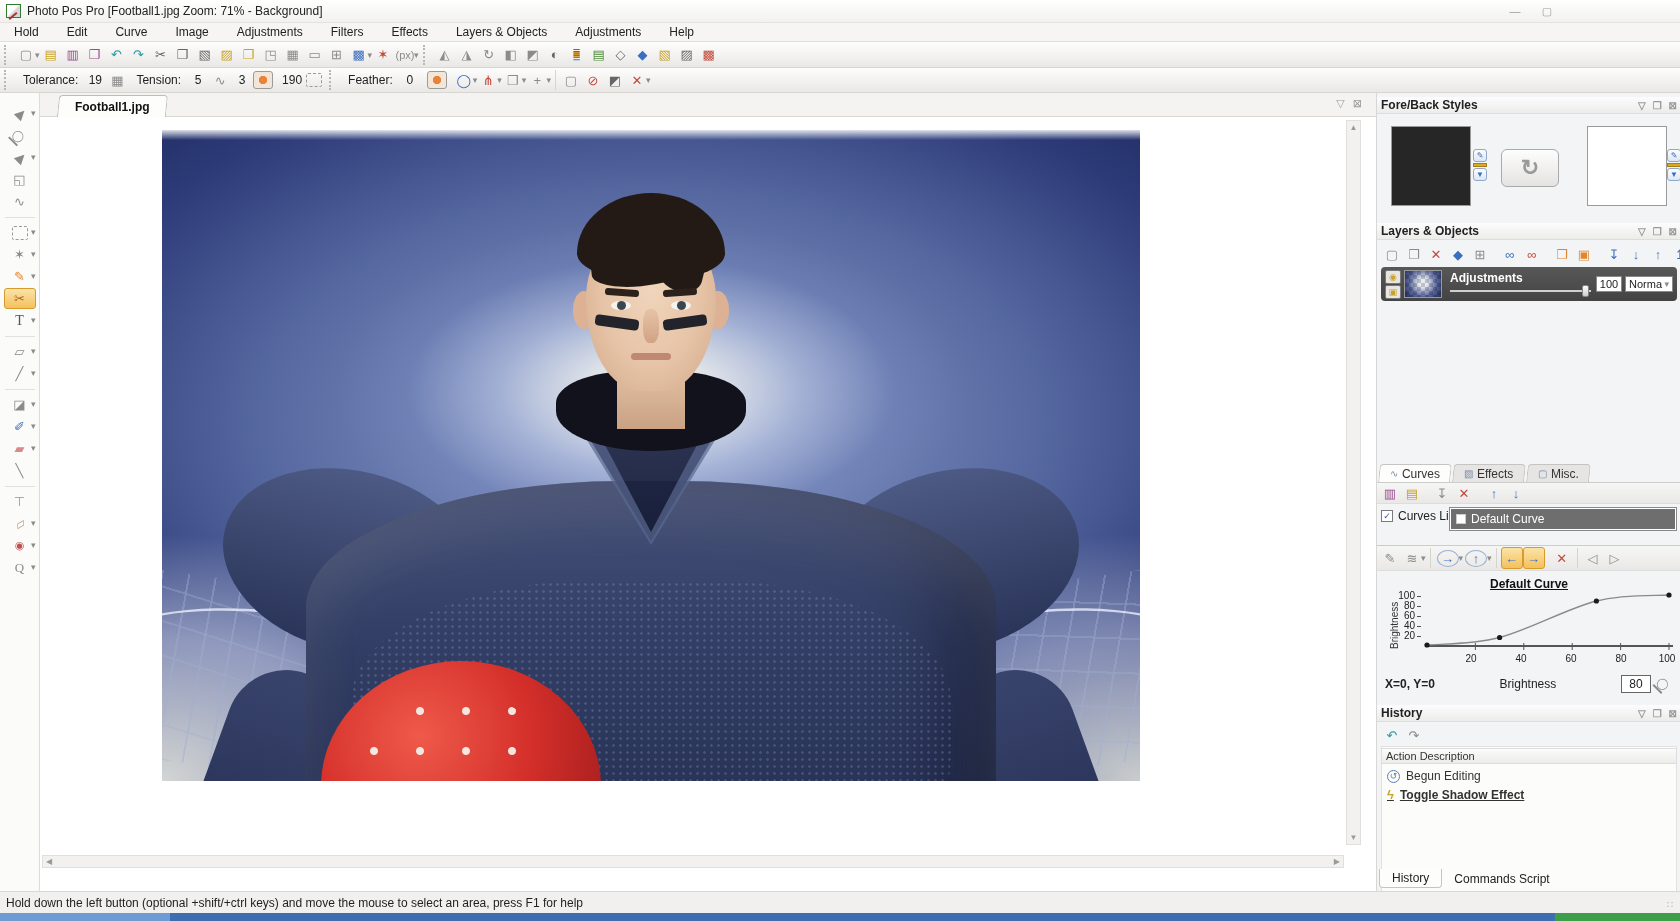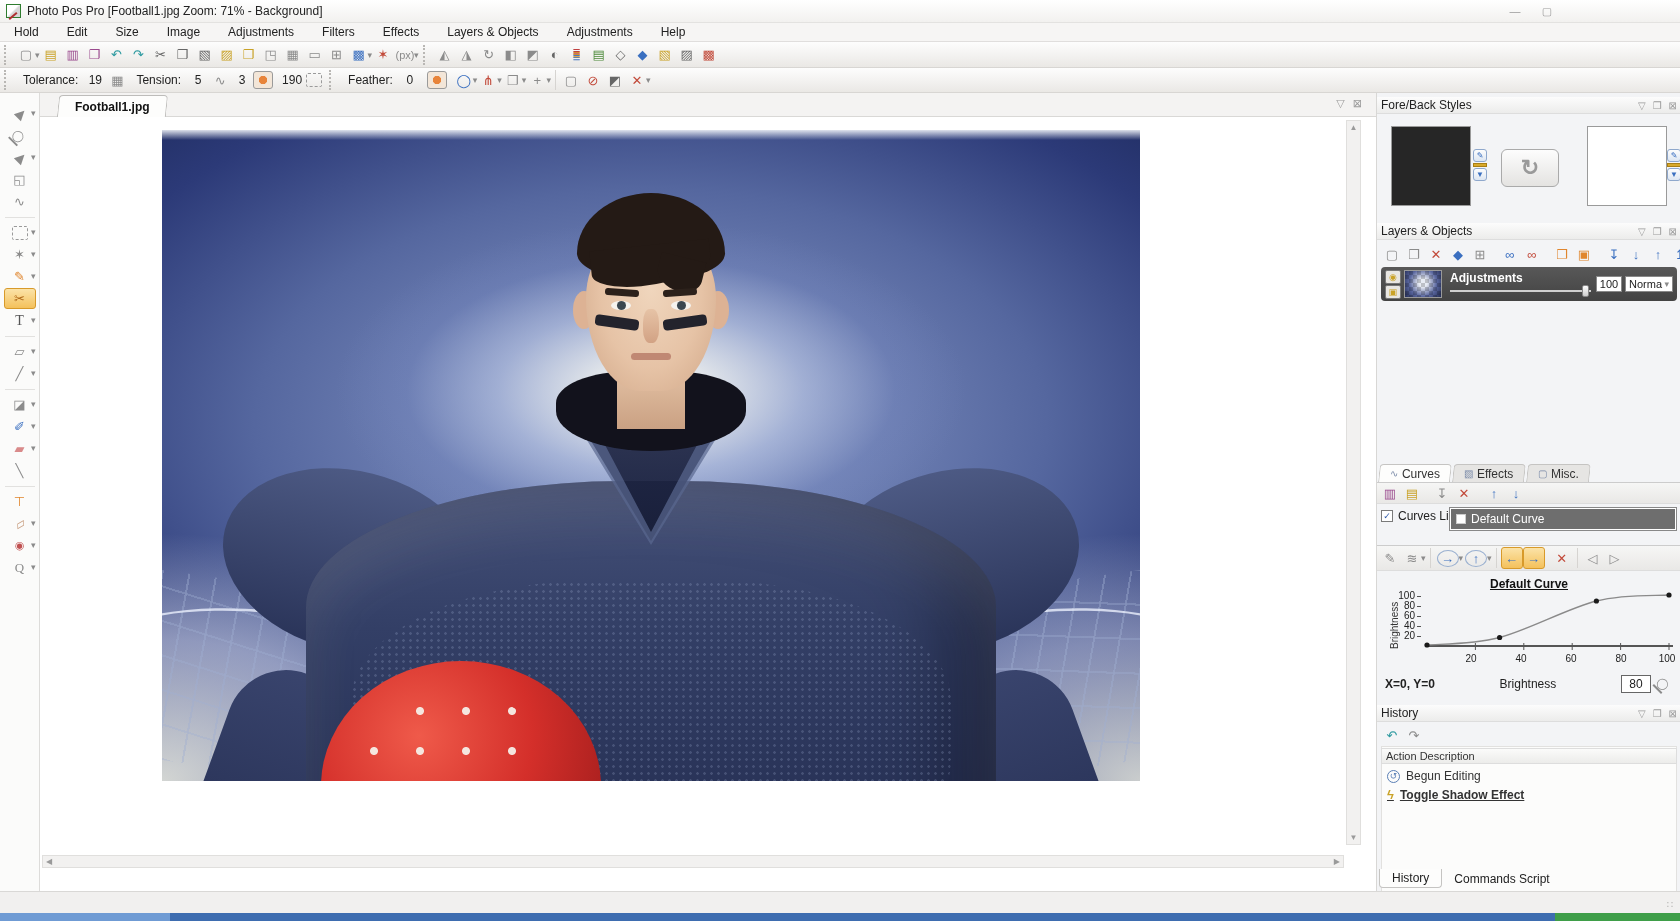--- a/index.html
+++ b/index.html
@@ -89,21 +89,21 @@
   .eye.l { left:32px; } .eye.r { right:32px; }
   .pupil { position:absolute; left:6px; top:0px; width:9px; height:9px; background:#3a4750; border-radius:50%; }
   .eyeblack { position:absolute; top:112px; width:44px; height:11px; background:#23232c; border-radius:4px; }
   .eyeblack.l { left:16px; transform:rotate(8deg); } .eyeblack.r { right:16px; transform:rotate(-8deg); }
   .nose { position:absolute; left:64px; top:104px; width:16px; height:34px; background:linear-gradient(#e6c3a6,#d2a284); border-radius:40%; }
   .mouth { position:absolute; left:52px; top:148px; width:40px; height:7px; background:#c08873; border-radius:4px; }
   .helmet { position:absolute; left:-330px; bottom:-130px; width:280px; height:250px; background:radial-gradient(circle at 35% 30%, #ef5a4a 0%, #d42f2a 45%, #a01c1c 85%); border-radius:50% 50% 40% 40%; }
   .helmet .dots { position:absolute; left:30px; top:30px; width:200px; height:150px; background:radial-gradient(circle, #f6efe8 0 3.5px, transparent 4.5px); background-size:46px 40px; opacity:0.95; border-radius:50%; }
   
   .rpanel { position:absolute; left:1376px; top:93px; width:304px; height:798px; background:#f3f4f6; border-left:1px solid #d8d7d5; font-size:12px; color:#222; }
-  .phead { position:absolute; left:0; width:304px; height:17px; background:linear-gradient(#fcfcfc,#ececeb); border-bottom:1px solid #ddd; display:flex; align-items:center; padding:0 4px; }
+  .phead { position:absolute; left:0; width:304px; height:17px; background:linear-gradient(#fcfcfc,#ececeb); border-bottom:1px solid #ddd; display:flex; align-items:center; padding:0 4px;font-weight:bold; }
   .phead .t { font-size:12px; color:#222; flex:1; }
   .phead .ic { font-size:10px; color:#9a9a9a; margin-left:7px; }
   .swatch { position:absolute; width:80px; height:80px; border:1px solid #9a9a9a; }
   .minibtns { position:absolute; width:14px; display:flex; flex-direction:column; gap:1px; }
   .minib { width:14px; height:13px; border:1px solid #8fa8cc; border-radius:3px; background:linear-gradient(#fdfdfd,#dde6f2); font-size:8px; display:flex; align-items:center; justify-content:center; color:#3a6fc0; }
   .goldbar { width:14px; height:4px; background:#d9a92a; border:1px solid #a97f14; }
   .swapbtn { position:absolute; width:58px; height:38px; border:1px solid #aaa; border-radius:6px; background:linear-gradient(#fdfdfd,#e4e3e1); display:flex; align-items:center; justify-content:center; font-size:22px; font-weight:bold; color:#9a9a9a; }
   .ltb { position:absolute; display:flex; align-items:center; }
   .layerrow { position:absolute; left:4px; width:296px; height:34px; background:linear-gradient(#585858,#434343); border-radius:4px; display:flex; align-items:center; padding:2px 4px; }
   .eyecol { display:flex; flex-direction:column; gap:1px; margin-right:3px; }
@@ -157,21 +157,21 @@
   <span class="title-text">Photo Pos Pro [Football1.jpg Zoom: 71% - Background]</span>
   <span style="flex:1"></span>
   <span class="winbtn">—</span>
   <span class="winbtn">▢</span>
   <span style="width:120px"></span>
 </div>
 
 <div class="menubar">
   <span class="menu-item">Hold</span>
   <span class="menu-item">Edit</span>
-  <span class="menu-item">Size</span>
+  <span class="menu-item">Curve</span>
   <span class="menu-item">Image</span>
   <span class="menu-item">Adjustments</span>
   <span class="menu-item">Filters</span>
   <span class="menu-item">Effects</span>
   <span class="menu-item">Layers &amp; Objects</span>
   <span class="menu-item">Adjustments</span>
   <span class="menu-item">Help</span>
 </div>
 
 <div class="toolbar t1">
@@ -588,18 +588,19 @@
     <span class="btab active">
         <span>History</span>
       </span>
     <span class="btab">
         <span>Commands Script</span>
       </span>
   </div>
 </div>
 
 <div class="helpbar">
+  <span>Hold down the left button (optional +shift/+ctrl keys) and move the mouse to select an area, press F1 for help</span>
   <span class="gripdots">∷</span>
 </div>
 <div class="bottomstrip">
   <span class="strip-lite"></span>
   <span class="strip-green"></span>
 </div>
 
 </body></html>

